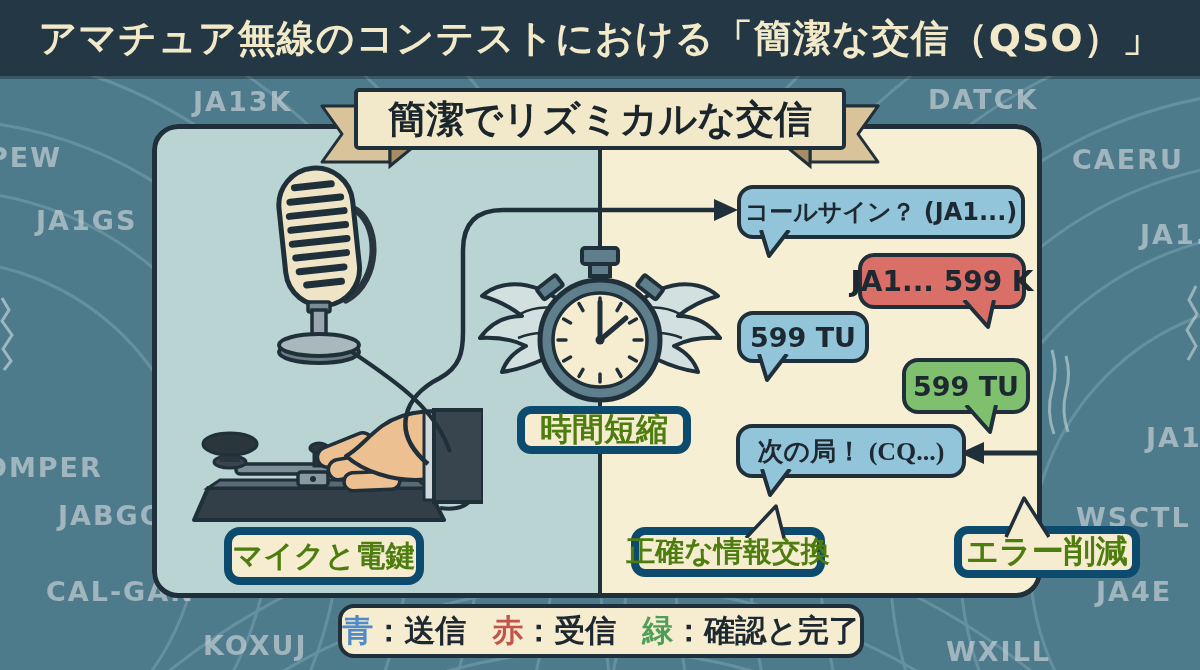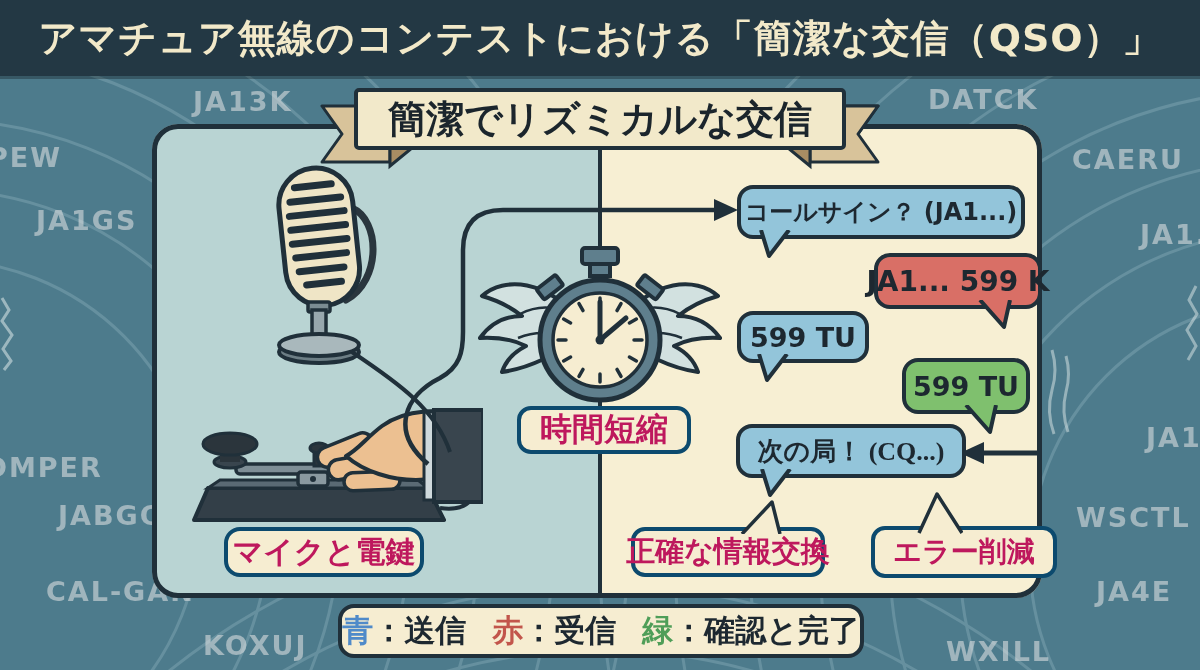--- a/index.html
+++ b/index.html
@@ -43,23 +43,23 @@
     border:4px solid #20303a; border-radius:16px;
     display:flex; align-items:center; justify-content:center;
     font-weight:700; color:#1d2830; white-space:nowrap;
   }
   .bubble.blue{background:#93c5da;}
   .bubble.red{background:#d96f66;}
   .bubble.green{background:#7fc06e;}
   .tail{position:absolute;}
   .caption-box{
     position:absolute; z-index:6; box-sizing:border-box;
-    background:#f6edd1; border:4px solid #0c4a6e; border-radius:14px;
+    background:#f6edd1; border:8px solid #0c4a6e; border-radius:14px;
     display:flex; align-items:center; justify-content:center;
-    font-weight:700; color:#be185d; white-space:nowrap;
+    font-weight:700; color:#4d7c0f; white-space:nowrap;
   }
   .legend{
     position:absolute; left:338px; top:604px; width:526px; height:54px; z-index:6;
     box-sizing:border-box; background:#f6edd1; border:4px solid #20303a; border-radius:16px;
     display:flex; align-items:center; justify-content:center; gap:26px;
     font-size:31px; font-weight:800; color:#1d2830; white-space:nowrap;
   }
   .legend-item{display:flex; align-items:center;}
 </style>
 </head>
@@ -216,35 +216,35 @@
   <svg class="ribbon" width="560" height="84" viewBox="0 0 560 84">
     <polygon points="2,20 70,20 70,76 2,76 22,48" fill="#d8c39a" stroke="#20303a" stroke-width="3" stroke-linejoin="round"></polygon>
     <polygon points="558,20 490,20 490,76 538,48" fill="#d8c39a" stroke="#20303a" stroke-width="3" stroke-linejoin="round"></polygon>
     <polygon points="558,20 490,20 490,76 558,76 538,48" fill="#d8c39a" stroke="#20303a" stroke-width="3" stroke-linejoin="round"></polygon>
     <polygon points="70,62 70,80 92,62" fill="#a88d63" stroke="#20303a" stroke-width="3"></polygon>
     <polygon points="490,62 490,80 468,62" fill="#a88d63" stroke="#20303a" stroke-width="3"></polygon>
     <rect x="36" y="4" width="488" height="58" rx="3" fill="#f2e9ca" stroke="#20303a" stroke-width="4"></rect>
   </svg>
   <div class="ribbon-text">簡潔でリズミカルな交信</div>
 
-  <div class="caption-box" style="left:224px;top:527px;width:200px;height:50px;font-size:30px;border-radius:16px;">
+  <div class="caption-box" style="left:224px;top:527px;width:200px;height:58px;font-size:30px;border-radius:16px;">
     <span>マイクと電鍵</span>
   </div>
   <div class="caption-box" style="left:517px;top:406px;width:174px;height:48px;font-size:32px;">
     <span>時間短縮</span>
   </div>
 
   <div class="bubble blue" style="left:737px;top:185px;width:288px;height:54px;font-size:24px;">
     <span>コールサイン？ (JA1...)</span>
     <svg class="tail" style="left:16px;bottom:-25px" width="36" height="30">
       <polygon points="4,0 32,0 12,26" fill="#93c5da"></polygon>
         <path d="M4,0 L12,26 L32,0" fill="none" stroke="#20303a" stroke-width="4" stroke-linejoin="round"></path>
     </svg>
   </div>
-  <div class="bubble red" style="left:858px;top:253px;width:168px;height:56px;font-size:28px;margin-left:16px;">
+  <div class="bubble red" style="left:858px;top:253px;width:168px;height:56px;font-size:28px;">
     <span>JA1... 599 K</span>
     <svg class="tail" style="right:24px;bottom:-26px" width="38" height="31">
       <polygon points="4,0 34,0 28,27" fill="#d96f66"></polygon>
         <path d="M4,0 L28,27 L34,0" fill="none" stroke="#20303a" stroke-width="4" stroke-linejoin="round"></path>
     </svg>
   </div>
   <div class="bubble blue" style="left:737px;top:311px;width:132px;height:52px;font-size:27px;">
     <span>599 TU</span>
     <svg class="tail" style="left:14px;bottom:-25px" width="36" height="30">
       <polygon points="4,0 32,0 12,26" fill="#93c5da"></polygon>
@@ -266,21 +266,21 @@
     </svg>
   </div>
 
   <div class="caption-box" style="left:631px;top:527px;width:194px;height:50px;font-size:29px;">
     <span>正確な情報交換</span>
     <svg class="tail" style="left:104px;top:-31px" width="44" height="34">
       <polygon points="3,34 41,34 33,2" fill="#f6edd1"></polygon>
         <path d="M3,34 L33,2 L41,34" fill="none" stroke="#20303a" stroke-width="3.5" stroke-linejoin="round"></path>
     </svg>
   </div>
-  <div class="caption-box" style="left:871px;top:526px;width:186px;height:52px;font-size:28px;">
+  <div class="caption-box" style="left:954px;top:526px;width:186px;height:52px;font-size:32px;">
     <span>エラー削減</span>
     <svg class="tail" style="left:40px;top:-38px" width="48" height="42">
       <polygon points="4,41 47,41 22,2" fill="#f6edd1"></polygon>
         <path d="M4,41 L22,2 L47,41" fill="none" stroke="#20303a" stroke-width="3.5" stroke-linejoin="round"></path>
     </svg>
   </div>
 
   <div class="legend">
     <div class="legend-item">
       <span style="color: rgb(79, 138, 201);">青</span>

